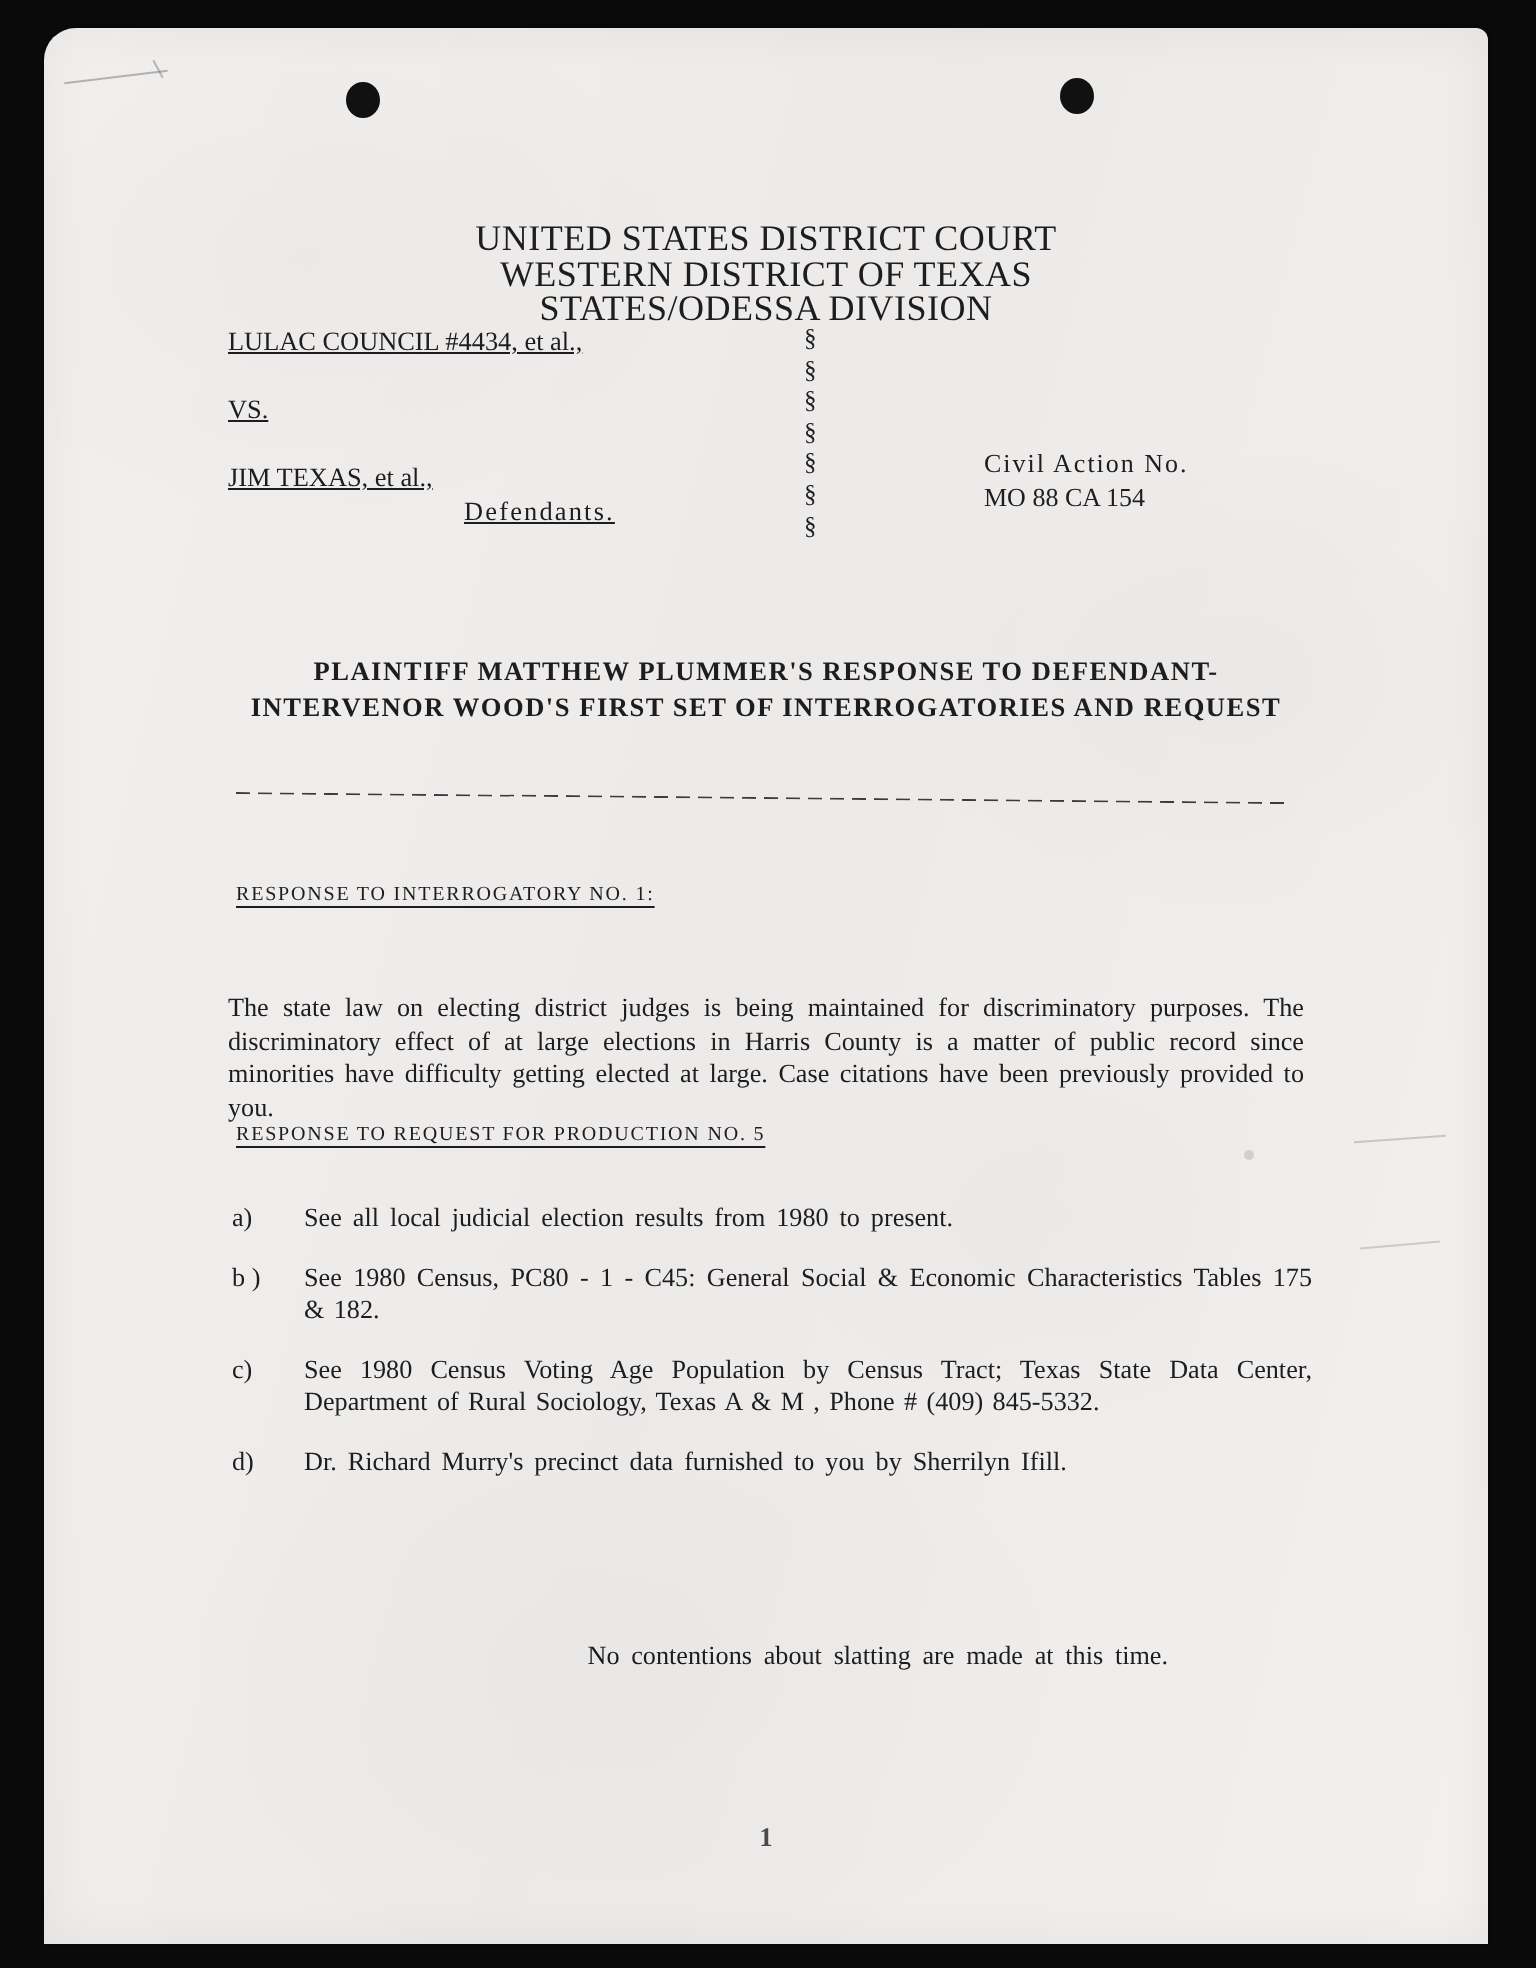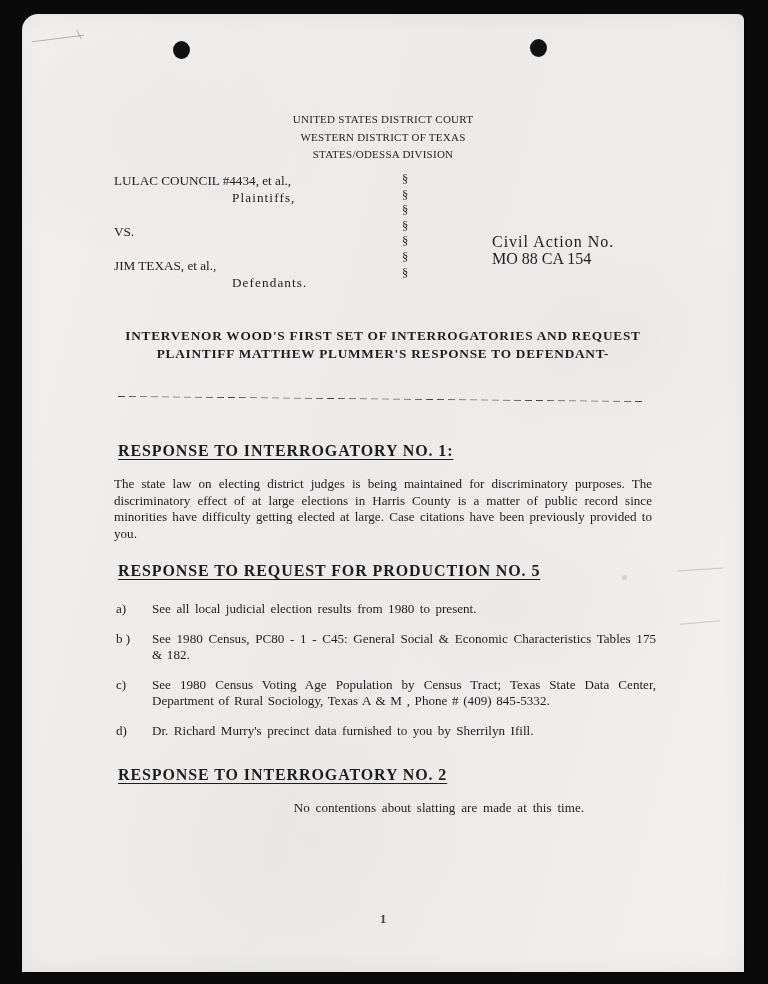--- a/index.html
+++ b/index.html
@@ -113,34 +113,35 @@
     z-index: 2;
     color: #1d1d1f;
   }
 
   .court-header {
     position: absolute;
     left: 0;
     top: 97px;
     width: 722px;
     text-align: center;
-    font-size: 11px;
+    font-size: 18px;
     line-height: 17.5px;
     letter-spacing: 0.25px;
   }
   .court-header div { white-space: nowrap; }
 
   
   .caption {
     position: absolute;
     left: 92px;
-    top: 158px;
+    top: 148px;
     width: 560px;
     font-size: 13.2px;
     line-height: 17px;
+    text-decoration: underline;
   }
   .cap-party { white-space: nowrap; }
   .cap-role {
     padding-left: 118px;
     letter-spacing: 1.1px;
     white-space: nowrap;
   }
   .cap-gap { height: 17px; }
 
   .sec-col {
@@ -150,21 +151,21 @@
     font-size: 12.5px;
     line-height: 15.6px;
     font-family: "Liberation Serif", serif;
   }
   .sec-col div { }
 
   .civil-action {
     position: absolute;
     left: 378px;
     top: 61px;
-    font-size: 16px;
+    font-size: 13px;
     line-height: 17px;
     white-space: nowrap;
   }
   .civil-action .ca-label { letter-spacing: 1.0px; }
 
   
   .doc-title {
     position: absolute;
     left: 20px;
     top: 313px;
@@ -195,40 +196,41 @@
     background: repeating-linear-gradient(
       to right,
       #3b3b3d 0px, #3b3b3d 7px,
       rgba(0,0,0,0) 7px, rgba(0,0,0,0) 11px
     );
   }
 
   
   .heading {
     position: absolute;
-    font-weight: bold;
-    font-size: 16px;
+    font-weight: normal;
+    font-size: 10px;
     letter-spacing: 0.9px;
     text-decoration: underline;
     text-underline-offset: 2.5px;
     text-decoration-thickness: 1.2px;
     white-space: nowrap;
   }
   .h-interrog1 { left: 96px; top: 428px; }
   .h-production { left: 96px; top: 548px; }
   .h-interrog2 { left: 96px; top: 752px; }
 
   
   .para {
     position: absolute;
     font-size: 13.1px;
     line-height: 16.6px;
     text-align: justify;
     text-justify: inter-word;
     word-spacing: 1.5px;
+    margin-top: 20px;
   }
   .p-interrog1 {
     left: 92px;
     top: 462px;
     width: 538px;
   }
   .p-interrog2 {
     left: 92px;
     top: 786px;
     width: 470px;
@@ -298,21 +300,20 @@
 
       <div class="court-header">
         <div>UNITED STATES DISTRICT COURT</div>
         <div>WESTERN DISTRICT OF TEXAS</div>
         <div>STATES/ODESSA DIVISION</div>
       </div>
 
       <div class="caption">
 
         <div class="cap-party">LULAC COUNCIL #4434, et al.,</div>
-        <div class="cap-role">Plaintiffs,</div>
         <div class="cap-gap"></div>
         <div class="cap-party">VS.</div>
         <div class="cap-gap"></div>
         <div class="cap-party">JIM TEXAS, et al.,</div>
         <div class="cap-role">Defendants.</div>
 
         <div class="sec-col">
           <div>§</div>
           <div>§</div>
           <div>§</div>
@@ -323,22 +324,22 @@
         </div>
 
         <div class="civil-action">
           <div class="ca-label">Civil  Action  No.</div>
           <div>MO 88 CA 154</div>
         </div>
 
       </div>
 
       <div class="doc-title">
+        <div>PLAINTIFF  MATTHEW  PLUMMER'S  RESPONSE  TO  DEFENDANT-</div>
         <div>INTERVENOR  WOOD'S  FIRST  SET  OF  INTERROGATORIES  AND  REQUEST</div>
-        <div>PLAINTIFF  MATTHEW  PLUMMER'S  RESPONSE  TO  DEFENDANT-</div>
       </div>
 
       <div class="rule">
         <div class="rule-inner"></div>
       </div>
 
       <div class="heading h-interrog1">RESPONSE TO INTERROGATORY NO. 1:</div>
       <div class="para p-interrog1">The state law on electing district judges is being maintained for discriminatory purposes.   The discriminatory effect of at large elections in Harris County is a matter of public record since minorities have difficulty getting elected at large.   Case citations have been previously provided to you.</div>
 
       <div class="heading h-production">RESPONSE TO REQUEST FOR PRODUCTION NO. 5</div>
@@ -355,20 +356,19 @@
         <div class="list-item">
           <span class="li-marker">c)</span>
           <span class="li-text">See 1980 Census Voting Age Population by Census Tract; Texas State Data Center, Department of Rural Sociology, Texas A &amp; M , Phone # (409) 845-5332.</span>
         </div>
         <div class="list-item li-short">
           <span class="li-marker">d)</span>
           <span class="li-text">Dr. Richard Murry's precinct data furnished to you by Sherrilyn Ifill.</span>
         </div>
       </div>
 
-      <div class="heading h-interrog2">RESPONSE TO INTERROGATORY NO. 2</div>
       <div class="para p-interrog2">No contentions about slatting are made at this time.</div>
 
       <div class="page-number">1</div>
 
     </div>
   </div>
 </div>
 
 </body></html>

